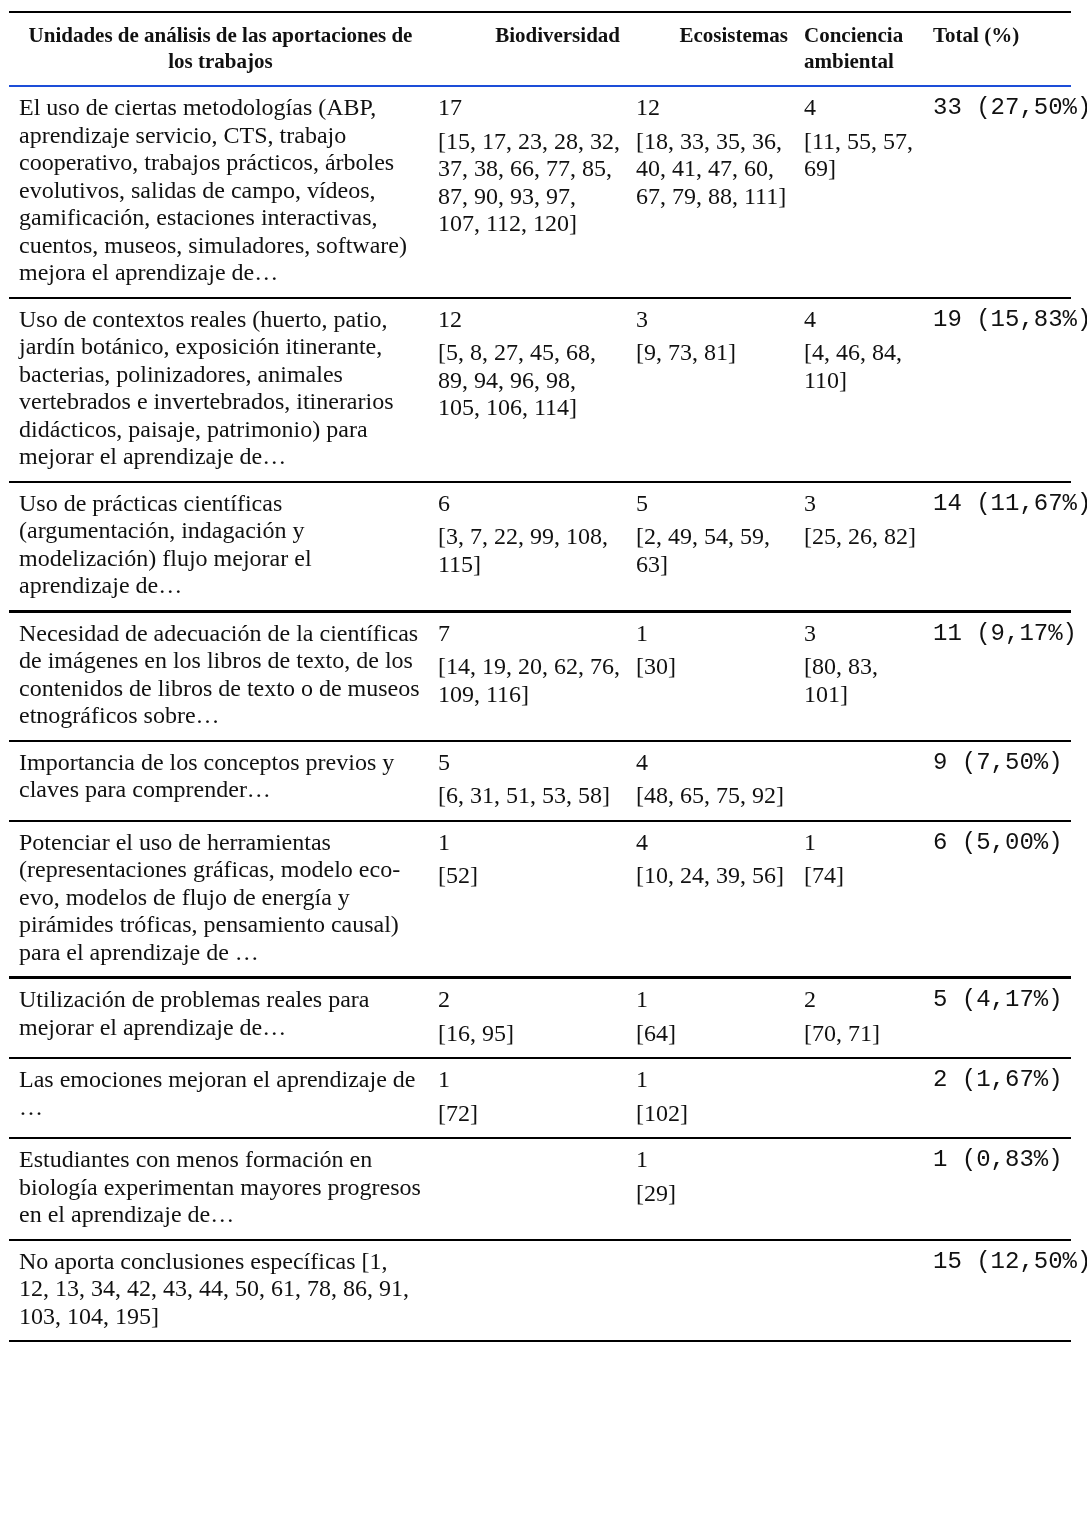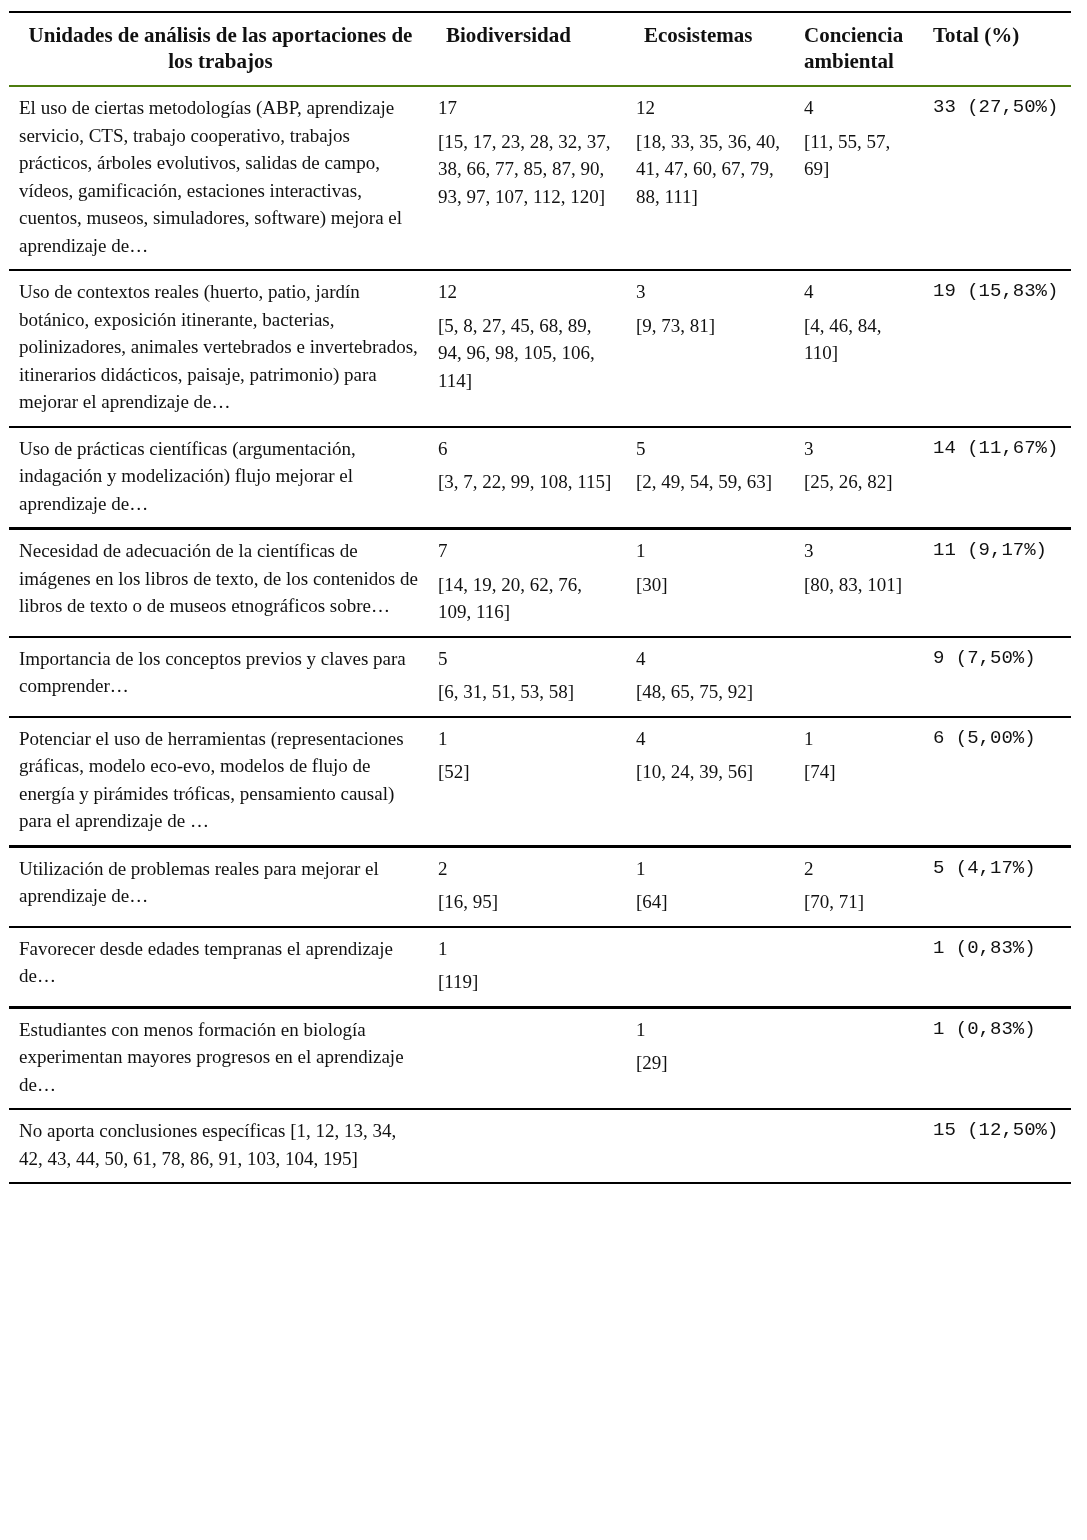--- a/index.html
+++ b/index.html
@@ -3,29 +3,29 @@
 <meta charset="utf-8">
 <style>
   html, body { margin: 0; padding: 0; background: #ffffff; }
   body {
     width: 1087px; height: 1540px; overflow: hidden;
     font-family: "Liberation Serif", "DejaVu Serif", serif;
     color: #111;
   }
   .wrap { position: absolute; left: 9px; top: 11px; width: 1062px; }
   table { border-collapse: collapse; width: 1062px; table-layout: fixed; }
-  thead tr { border-top: 2px solid #000; border-bottom: 2px solid #4d7c0f; }
+  thead tr { border-top: 2px solid #000; border-bottom: 2px solid #1d4ed8; }
   th {
     font-weight: bold; font-size: 21px; line-height: 26px;
     vertical-align: top; padding: 9px 6px 11px 10px; text-align: left;
   }
   th.left { text-align: center; }
-  th.col-bio, th.col-eco { text-align: left; padding-left: 18px; }
+  th.col-bio, th.col-eco { text-align: right; padding-left: 18px; }
   td {
-    font-size: 19px; line-height: 27.5px; vertical-align: top;
+    font-size: 24px; line-height: 27.5px; vertical-align: top;
     padding: 7px 6px 10px 10px;
   }
   tbody tr { border-bottom: 2px solid #000; }
   tbody tr.thick { border-bottom: 3px solid #000; }
   .count { display: block; margin-bottom: 6px; }
   .refs { display: block; }
   col.c1 { width: 419px; }
   col.c2 { width: 198px; }
   col.c3 { width: 168px; }
   col.c4 { width: 129px; }
@@ -159,35 +159,35 @@
           <td>
             <span class="count">1</span>
             <span class="refs">[64]</span>
           </td>
           <td>
             <span class="count">2</span>
             <span class="refs">[70, 71]</span>
           </td>
           <td class="total"><span class="tot">5 (4,17%)</span></td>
         </tr>
-        <tr class="thick">
-          <td><span class="unit">Favorecer desde edades tempranas el aprendizaje de…</span></td>
-          <td>
-            <span class="count">1</span>
-            <span class="refs">[119]</span>
-          </td>
-          <td>
-            <span class="count"></span>
-            <span class="refs"></span>
-          </td>
-          <td>
-            <span class="count"></span>
-            <span class="refs"></span>
-          </td>
-          <td class="total"><span class="tot">1 (0,83%)</span></td>
+        <tr>
+          <td><span class="unit">Las emociones mejoran el aprendizaje de …</span></td>
+          <td>
+            <span class="count">1</span>
+            <span class="refs">[72]</span>
+          </td>
+          <td>
+            <span class="count">1</span>
+            <span class="refs">[102]</span>
+          </td>
+          <td>
+            <span class="count"></span>
+            <span class="refs"></span>
+          </td>
+          <td class="total"><span class="tot">2 (1,67%)</span></td>
         </tr>
         <tr>
           <td><span class="unit">Estudiantes con menos formación en biología experimentan mayores progresos en el aprendizaje de…</span></td>
           <td>
             <span class="count"></span>
             <span class="refs"></span>
           </td>
           <td>
             <span class="count">1</span>
             <span class="refs">[29]</span>

